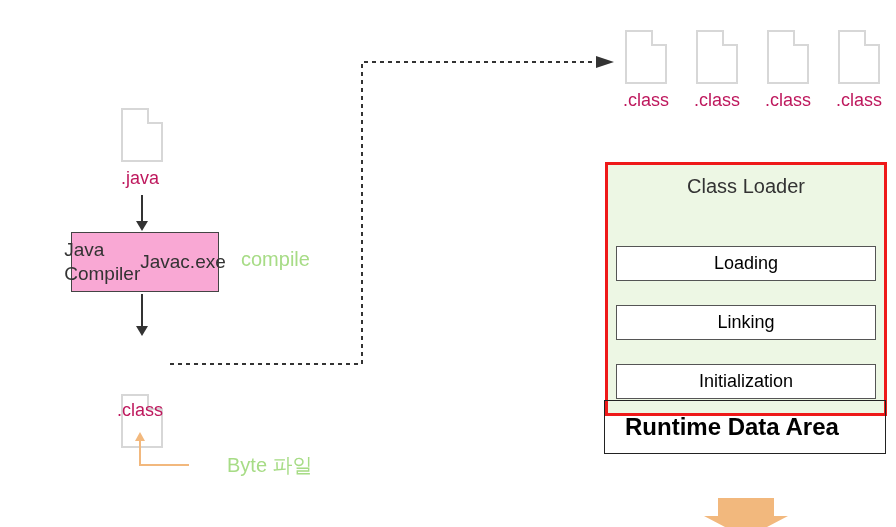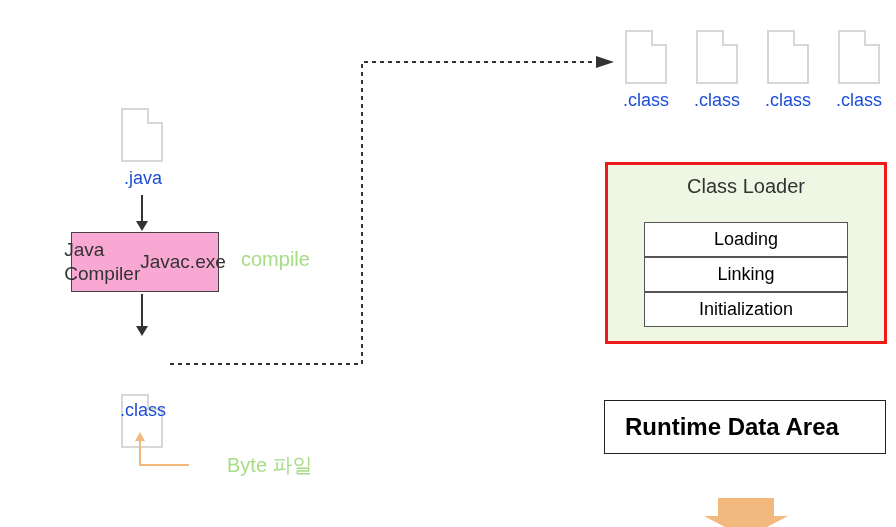--- a/index.html
+++ b/index.html
@@ -5,21 +5,21 @@
   * { box-sizing: border-box; }
   body {
     margin: 0;
     font-family: "Malgun Gothic", "Segoe UI", Arial, sans-serif;
     background: #ffffff;
     width: 896px;
     height: 527px;
     position: relative;
   }
   .abs { position: absolute; }
-  .label { color: #1d4ed8; font-size: 18px; text-align: center; }
+  .label { color: #be185d; font-size: 18px; text-align: left; }
   .green-label { color: #a7dc86; font-size: 20px; }
   .compiler-box {
     border: 1.5px solid #444;
     background: #f9a8d4;
     display: flex;
     align-items: center;
     justify-content: center;
     font-size: 19px;
     color: #333;
     line-height: 1.25;
@@ -27,27 +27,27 @@
   .classloader-box {
     border: 3px solid #ee1919;
     background: #edf7e4;
     padding: 10px 16px 14px 16px;
     display: flex;
     flex-direction: column;
     align-items: center;
   }
   .classloader-title { font-size: 20px; color: #333; margin-bottom: 24px; }
   .step {
-    width: 204px;
+    width: 260px;
     border: 1.5px solid #555;
     background: #ffffff;
     text-align: center;
     font-size: 18px;
     padding: 6px 0;
-    margin-top: 0;
+    margin-top: 24px;
   }
   .runtime-box {
     border: 1.5px solid #222;
     font-size: 24px;
     font-weight: 700;
     padding: 12px 20px;
   }
   
   .file-icon {
     width: 42px;

